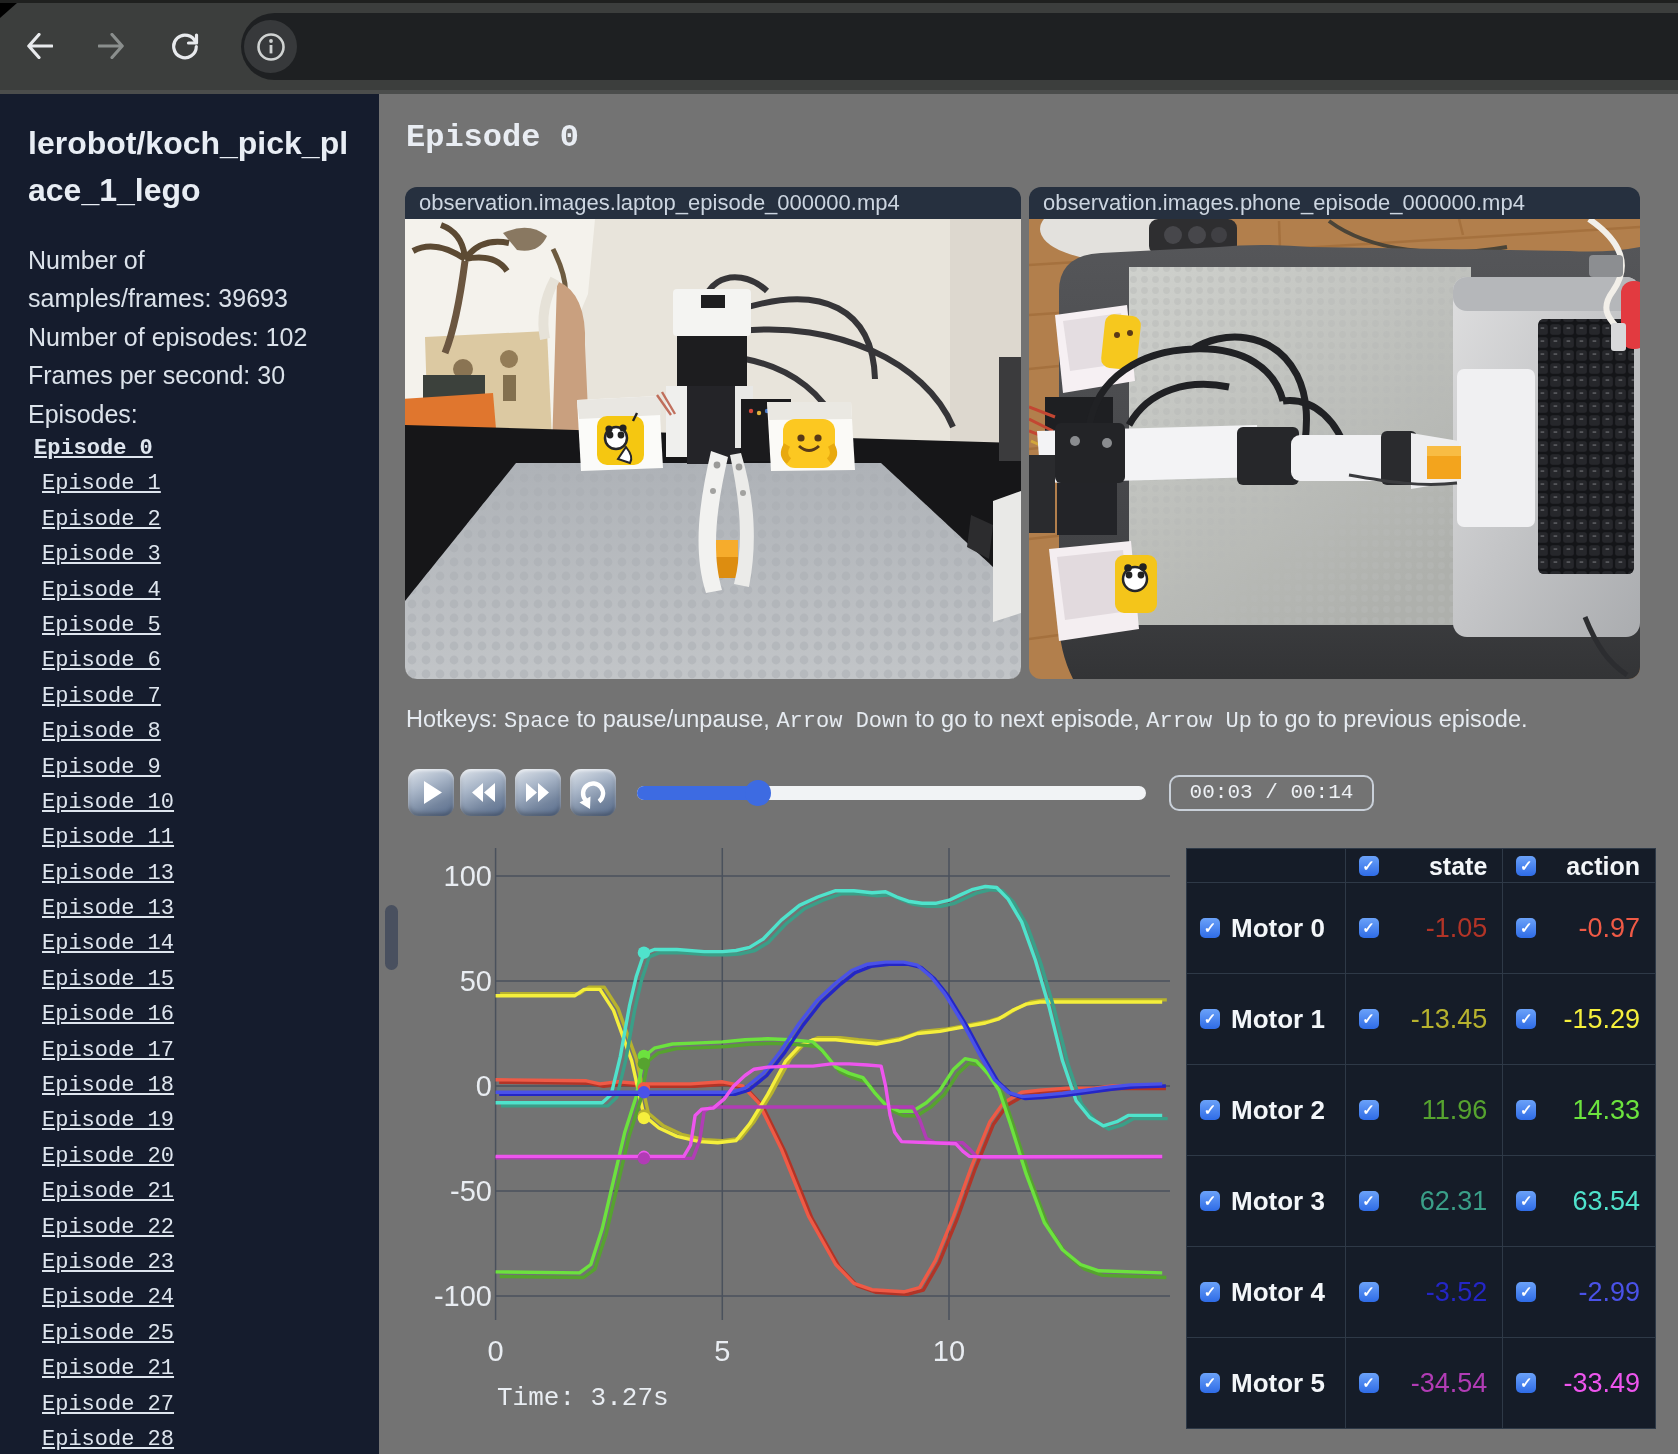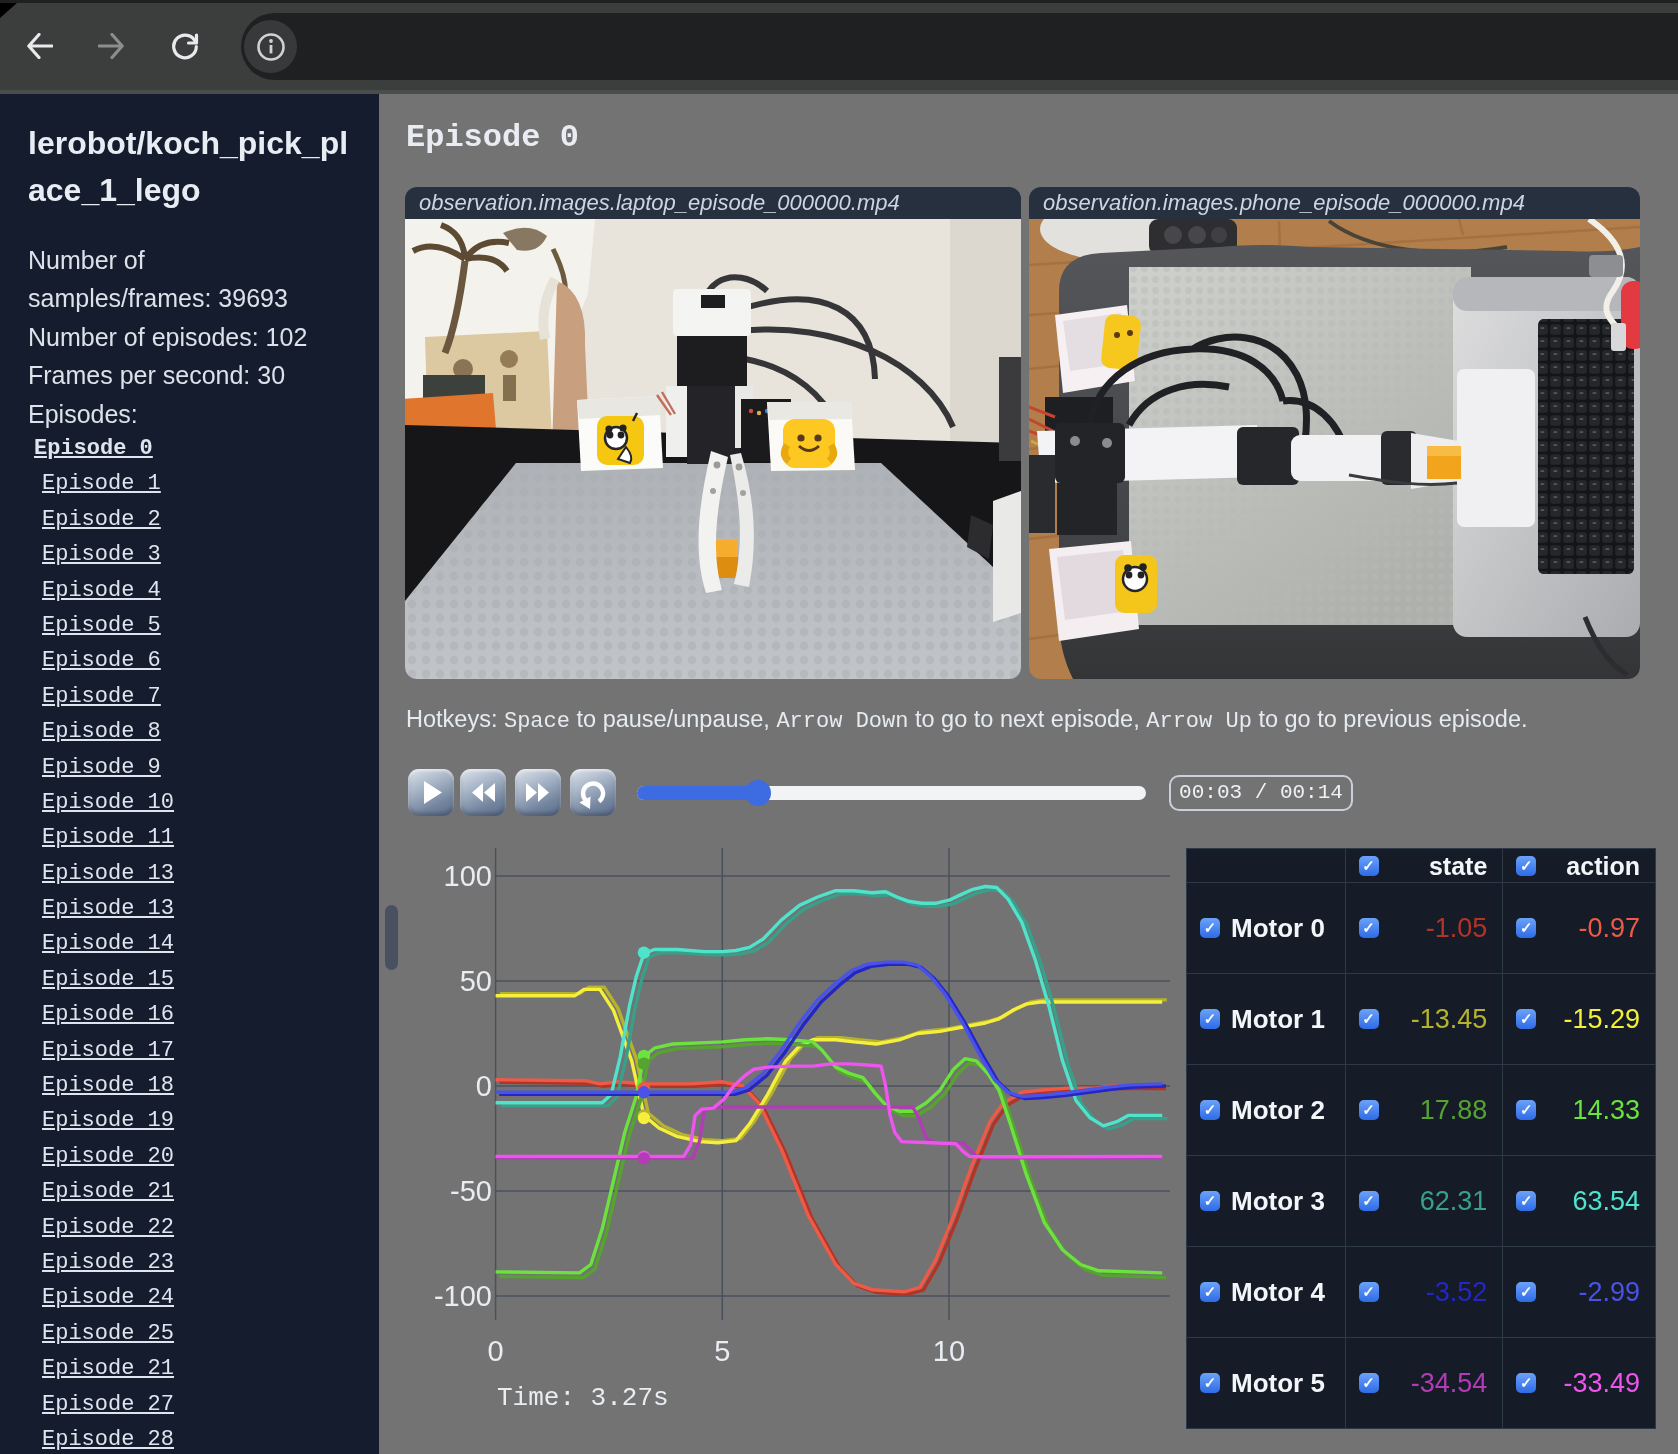--- a/index.html
+++ b/index.html
@@ -22,33 +22,33 @@
 #side ul { position:absolute; left:0; top:337px; list-style:none; }
 #side li { height:35.4px; line-height:35.4px; font-family:"Liberation Mono", monospace; font-size:22px; padding-left:42px; }
 #side li a { color:#dee5ee; text-decoration:underline; }
 #side li.cur { padding-left:34px; font-weight:bold; }
 #thumb { position:absolute; left:385px; top:811px; width:13px; height:65px; border-radius:7px; background:#49505f; }
 
 #main { position:absolute; left:379px; top:0; width:1299px; height:1360px; color:#e6ebf1; }
 #main h2 { position:absolute; left:27px; top:25px; font-family:"Liberation Mono", monospace; font-size:32px; font-weight:bold; color:#e9edf3; }
 .panel { position:absolute; top:93px; border-radius:12px; overflow:hidden; }
 .panel svg { display:block; }
-.panel .hd { height:32px; background:#26303f; color:#ccd5e0; font-size:22px; line-height:31px; padding-left:14px;font-style:italic; }
+.panel .hd { height:32px; background:#26303f; color:#ccd5e0; font-size:22px; line-height:31px; padding-left:14px; }
 #p1 { left:26px; width:616px; }
 #p2 { left:650px; width:611px; }
 .hot { position:absolute; left:27px; top:612px; font-size:23.5px; color:#e6ebf1; }
 .hot .k { font-family:"Liberation Mono", monospace; font-size:22px; }
 .btn { position:absolute; top:675px; width:46px; height:47px; border-radius:11px;
   background:linear-gradient(155deg,#dde3ea 0%,#aab7c9 36%,#74859e 72%,#596d8e 100%);
   box-shadow:inset 0 2px 3px rgba(255,255,255,.55), inset 0 -3px 4px rgba(0,0,0,.25); }
 .btn svg { position:absolute; left:0; top:0; }
 #track { position:absolute; left:258px; top:692px; width:509px; height:14px; border-radius:7px; background:#f1f3f5; }
 #fill { position:absolute; left:0; top:0; width:119px; height:14px; border-radius:7px; background:#3d6be2; }
 #knob { position:absolute; left:366px; top:686px; width:26px; height:26px; border-radius:50%; background:#3d6be2; }
-#timebox { position:absolute; left:790px; top:681px; width:184px; height:36px; border:2px solid #c9d0d9; border-radius:10px;
+#timebox { position:absolute; left:790px; top:681px; width:205px; height:36px; border:2px solid #c9d0d9; border-radius:10px;
   font-family:"Liberation Mono", monospace; font-size:21px; line-height:32px; text-align:center; color:#eef1f5; }
 #time { position:absolute; left:118px; top:1289px; font-family:"Liberation Mono", monospace; font-size:26px; color:#e9edf2; }
 
 #tbl { position:absolute; left:1186px; top:754px; width:470px; border-top:1.5px solid #2e3947; border-left:1.5px solid #2e3947; }
 .tr { display:flex; height:91px; }
 .tr.th { height:34px; }
 .td { background:#151c28; border-right:1.5px solid #2e3947; border-bottom:1.5px solid #2e3947; position:relative; }
 .c1 { width:159px; } .c2 { width:158px; } .c3 { width:153px; }
 .cb { position:absolute; left:13px; top:50%; margin-top:-10px; width:20px; height:20px; border-radius:5px;
   background:linear-gradient(180deg,#6ba2f9,#2e6be6); color:#fff; font-size:15px; font-weight:bold;
@@ -390,21 +390,21 @@
           <span class="val" style="color:#f5ef3c">-15.29</span>
         </div>
       </div>
 <div class="tr">
         <div class="td c1">
           <span class="cb">✓</span>
           <span class="mn">Motor 2</span>
         </div>
         <div class="td c2">
           <span class="cb">✓</span>
-          <span class="val" style="color:#56a32f">17.88</span>
+          <span class="val" style="color:#56a32f">11.96</span>
         </div>
         <div class="td c3">
           <span class="cb">✓</span>
           <span class="val" style="color:#6ce23e">14.33</span>
         </div>
       </div>
 <div class="tr">
         <div class="td c1">
           <span class="cb">✓</span>
           <span class="mn">Motor 3</span>

